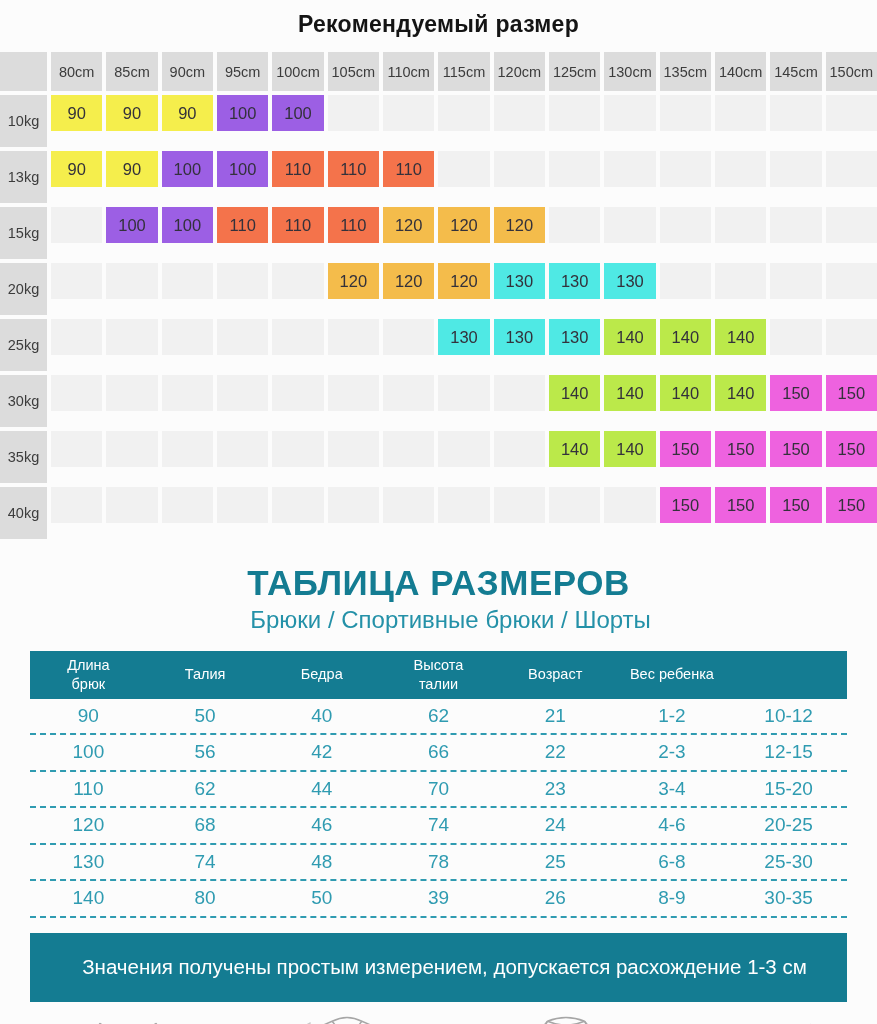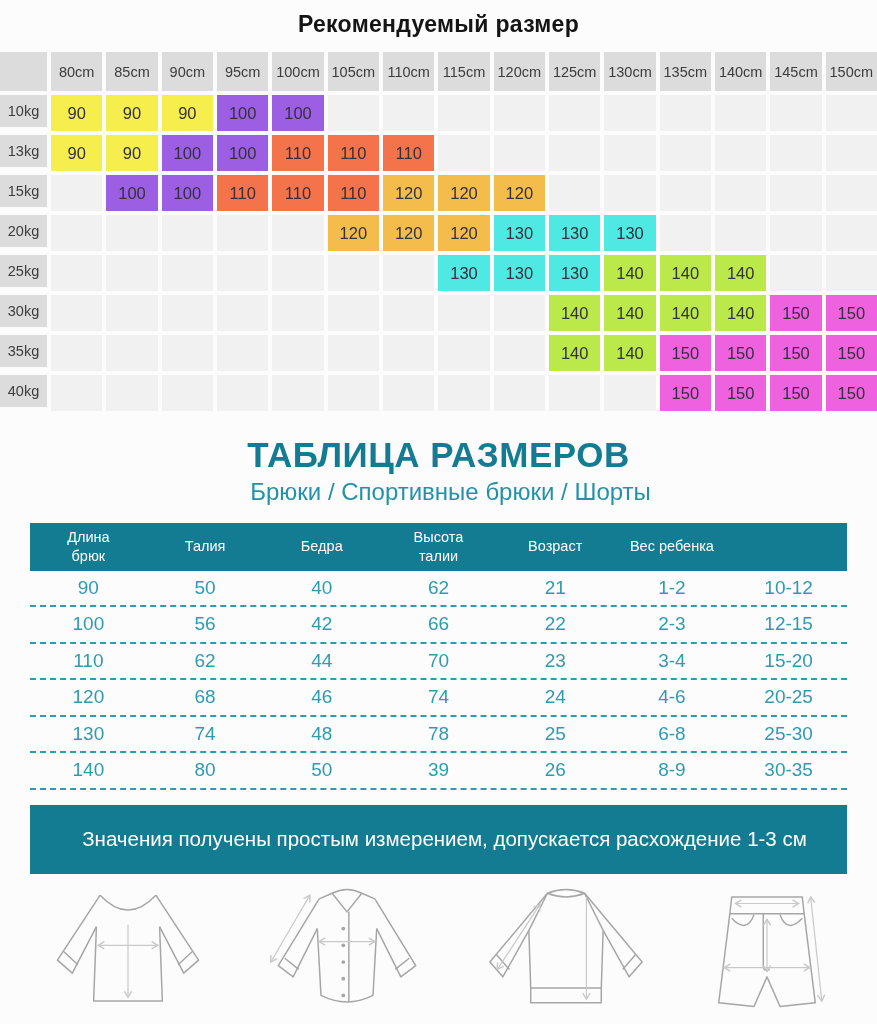--- a/index.html
+++ b/index.html
@@ -26,21 +26,21 @@
     grid-template-columns: 47px repeat(15, 1fr);
     gap: 4px;
   }
   .hcell, .rlabel {
     background: var(--header_cell);
     display: flex; align-items: center; justify-content: center;
     font-size: 14.5px;
     color: #3c3c3c;
   }
   .hcell { height: 39px; }
-  .rlabel { height: 32px; }
+  .rlabel { height: 52px; }
   .cell {
     background: var(--empty_cell);
     height: 36px;
     display: flex; align-items: center; justify-content: center;
     font-size: 16.5px;
     color: #33313b;
   }
 
   
   .st-title {

